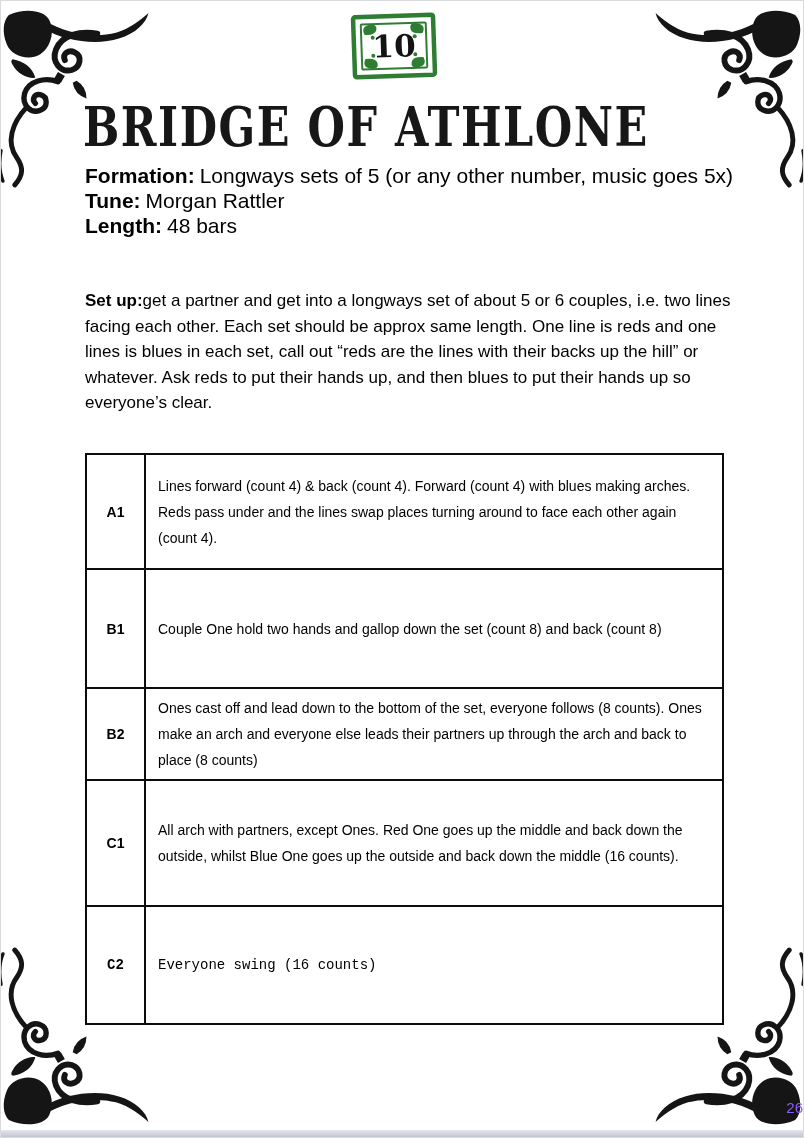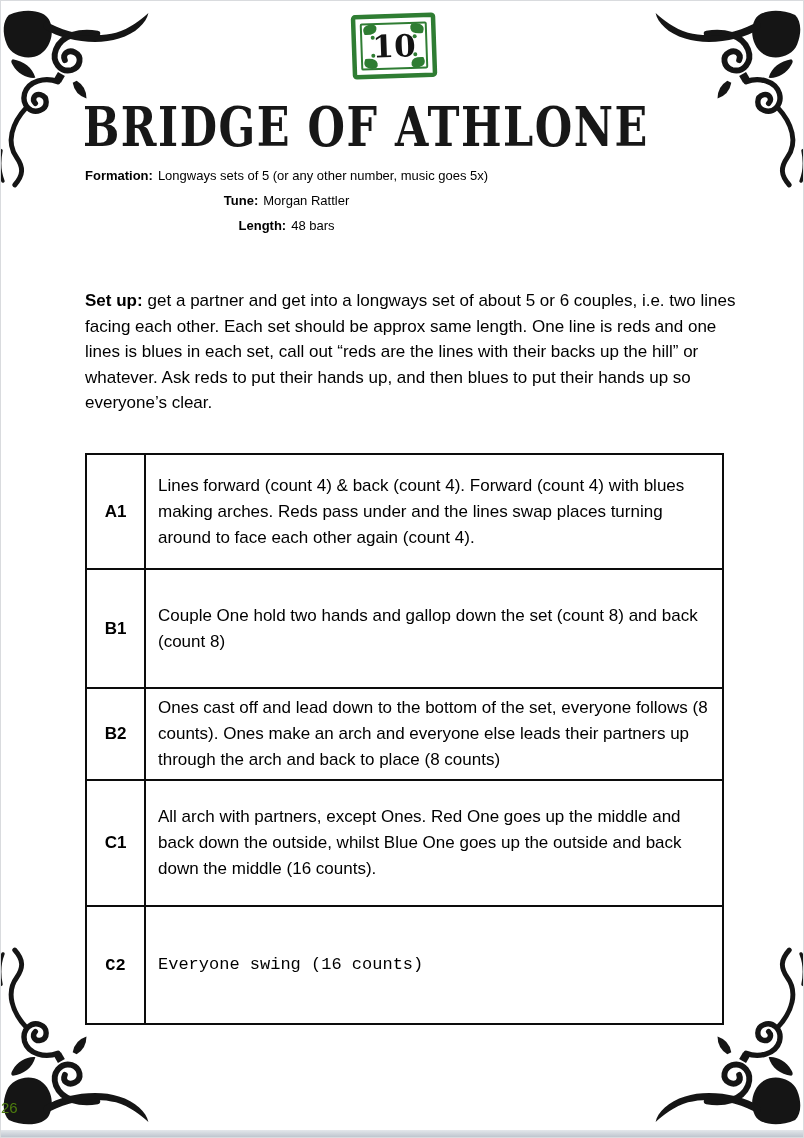--- a/index.html
+++ b/index.html
@@ -28,49 +28,49 @@
     font-family:"DejaVu Serif", serif;
     font-weight:700;
     font-size:43px;
     letter-spacing:1.5px;
     transform:scaleY(1.28);
     transform-origin:left top;
     color:#171717;
     white-space:nowrap;
   }
   
-  .meta{position:absolute;left:84px;top:162px;font-size:13px;line-height:25px;text-align:center;}
+  .meta{position:absolute;left:84px;top:162px;font-size:21px;line-height:25px;}
   .meta .row{white-space:nowrap;}
   .bold{font-weight:bold;}
   .meta .lbl{margin-right:5px;}
   
   .setup{position:absolute;left:84px;top:287px;width:664px;font-size:17px;line-height:25.5px;margin:0;}
-  .setup .lbl{margin-right:5px;}
+  .setup .lbl{}
   
   table.phrases{
     position:absolute;left:84px;top:452px;width:639px;
     border-collapse:collapse;table-layout:fixed;
   }
   table.phrases td{
     border:2px solid #0c0c0c;
-    font-size:17px;
+    font-size:14px;
     vertical-align:middle;
   }
   td.part{width:55px;text-align:center;font-weight:bold;}
   td.desc{padding:6px 12px 6px 12px;line-height:26px;}
   tr:nth-child(1) td{height:101px;}
   tr:nth-child(2) td{height:105px;}
   tr:nth-child(3) td{height:74px;}
   tr:nth-child(4) td{height:112px;}
   tr:nth-child(5) td{height:104px;font-family:Liberation Mono, monospace;}
   tr:nth-child(6) td{height:50px;border-radius:29px;}
   
   .pagenum{
     position:absolute;left:0;right:0;top:1098px;
-    text-align:left;font-size:15px;color:#4d7c0f;
+    text-align:right;font-size:15px;color:#8b5cf6;
   }
   .bottom-strip{
     position:absolute;left:0;right:0;bottom:0;height:7px;
     background:linear-gradient(#e4e7eb,#bfc6cf);
   }
 </style>
 </head>
 <body>
 
 <svg width="0" height="0" style="position:absolute">

